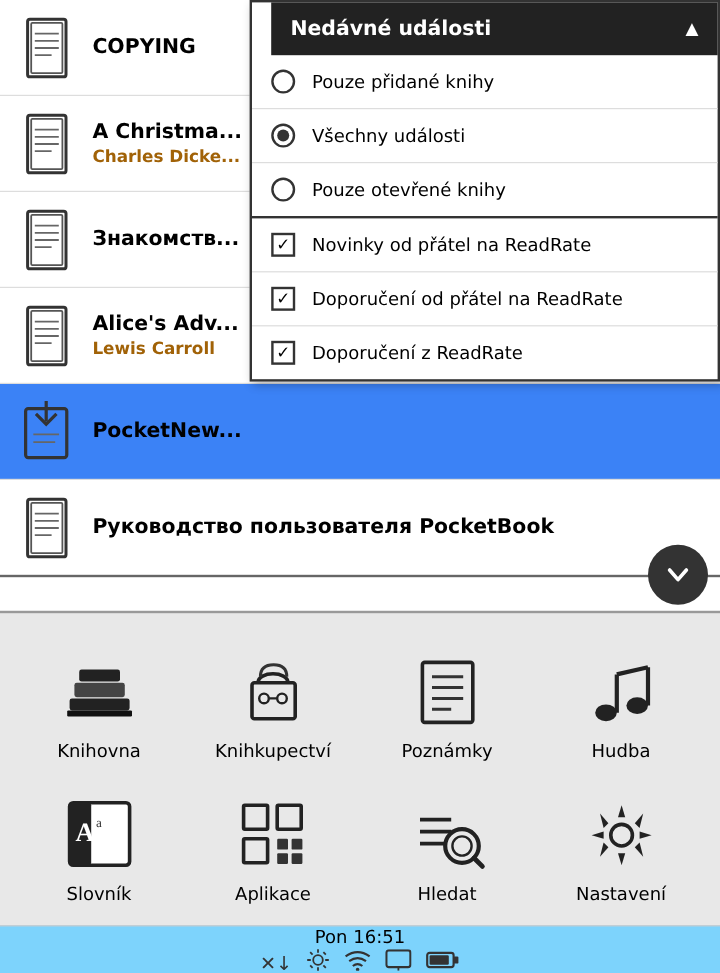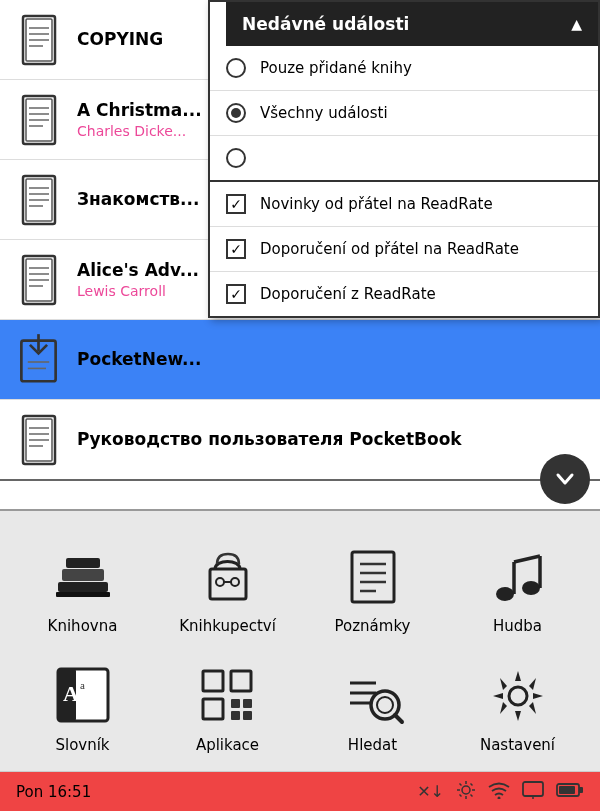--- a/index.html
+++ b/index.html
@@ -51,22 +51,23 @@
 
     .book-title {
       font-size: 17px;
       font-weight: bold;
       color: #000;
       line-height: 1.2;
     }
 
     .book-author {
       font-size: 14px;
-      color: #ec4899;
+      color: #a16207;
       margin-top: 2px;
+      font-weight: bold;
     }
 
     
     .pocketnews-item {
       display: flex;
       align-items: center;
       padding: 12px 16px;
       border-bottom: 1px solid #ddd;
       background: #3b82f6;
       min-height: 70px;
@@ -142,25 +143,26 @@
       text-align: center;
     }
 
     
     .status-bar {
       position: absolute;
       bottom: 0;
       left: 0;
       width: 600px;
       height: 40px;
-      background: #ef4444;
+      background: #7dd3fc;
       border-top: 1px solid #ccc;
       display: flex;
       align-items: center;
       padding: 0 16px;
+      flex-direction: column;
     }
 
     .status-time {
       font-size: 15px;
       color: #000;
       flex: 1;
     }
 
     .status-icons {
       display: flex;
@@ -549,20 +551,21 @@
     <span>Pouze přidané knihy</span>
   </div>
 
   <div class="dropdown-item">
     <div class="radio-circle selected"></div>
     <span>Všechny události</span>
   </div>
 
   <div class="dropdown-item" style="border-bottom: none;">
     <div class="radio-circle"></div>
+    <span>Pouze otevřené knihy</span>
   </div>
 
   <hr class="dropdown-divider">
 
   <div class="dropdown-item">
     <div class="checkbox-sq">✓</div>
     <span>Novinky od přátel na ReadRate</span>
   </div>
 
   <div class="dropdown-item">

